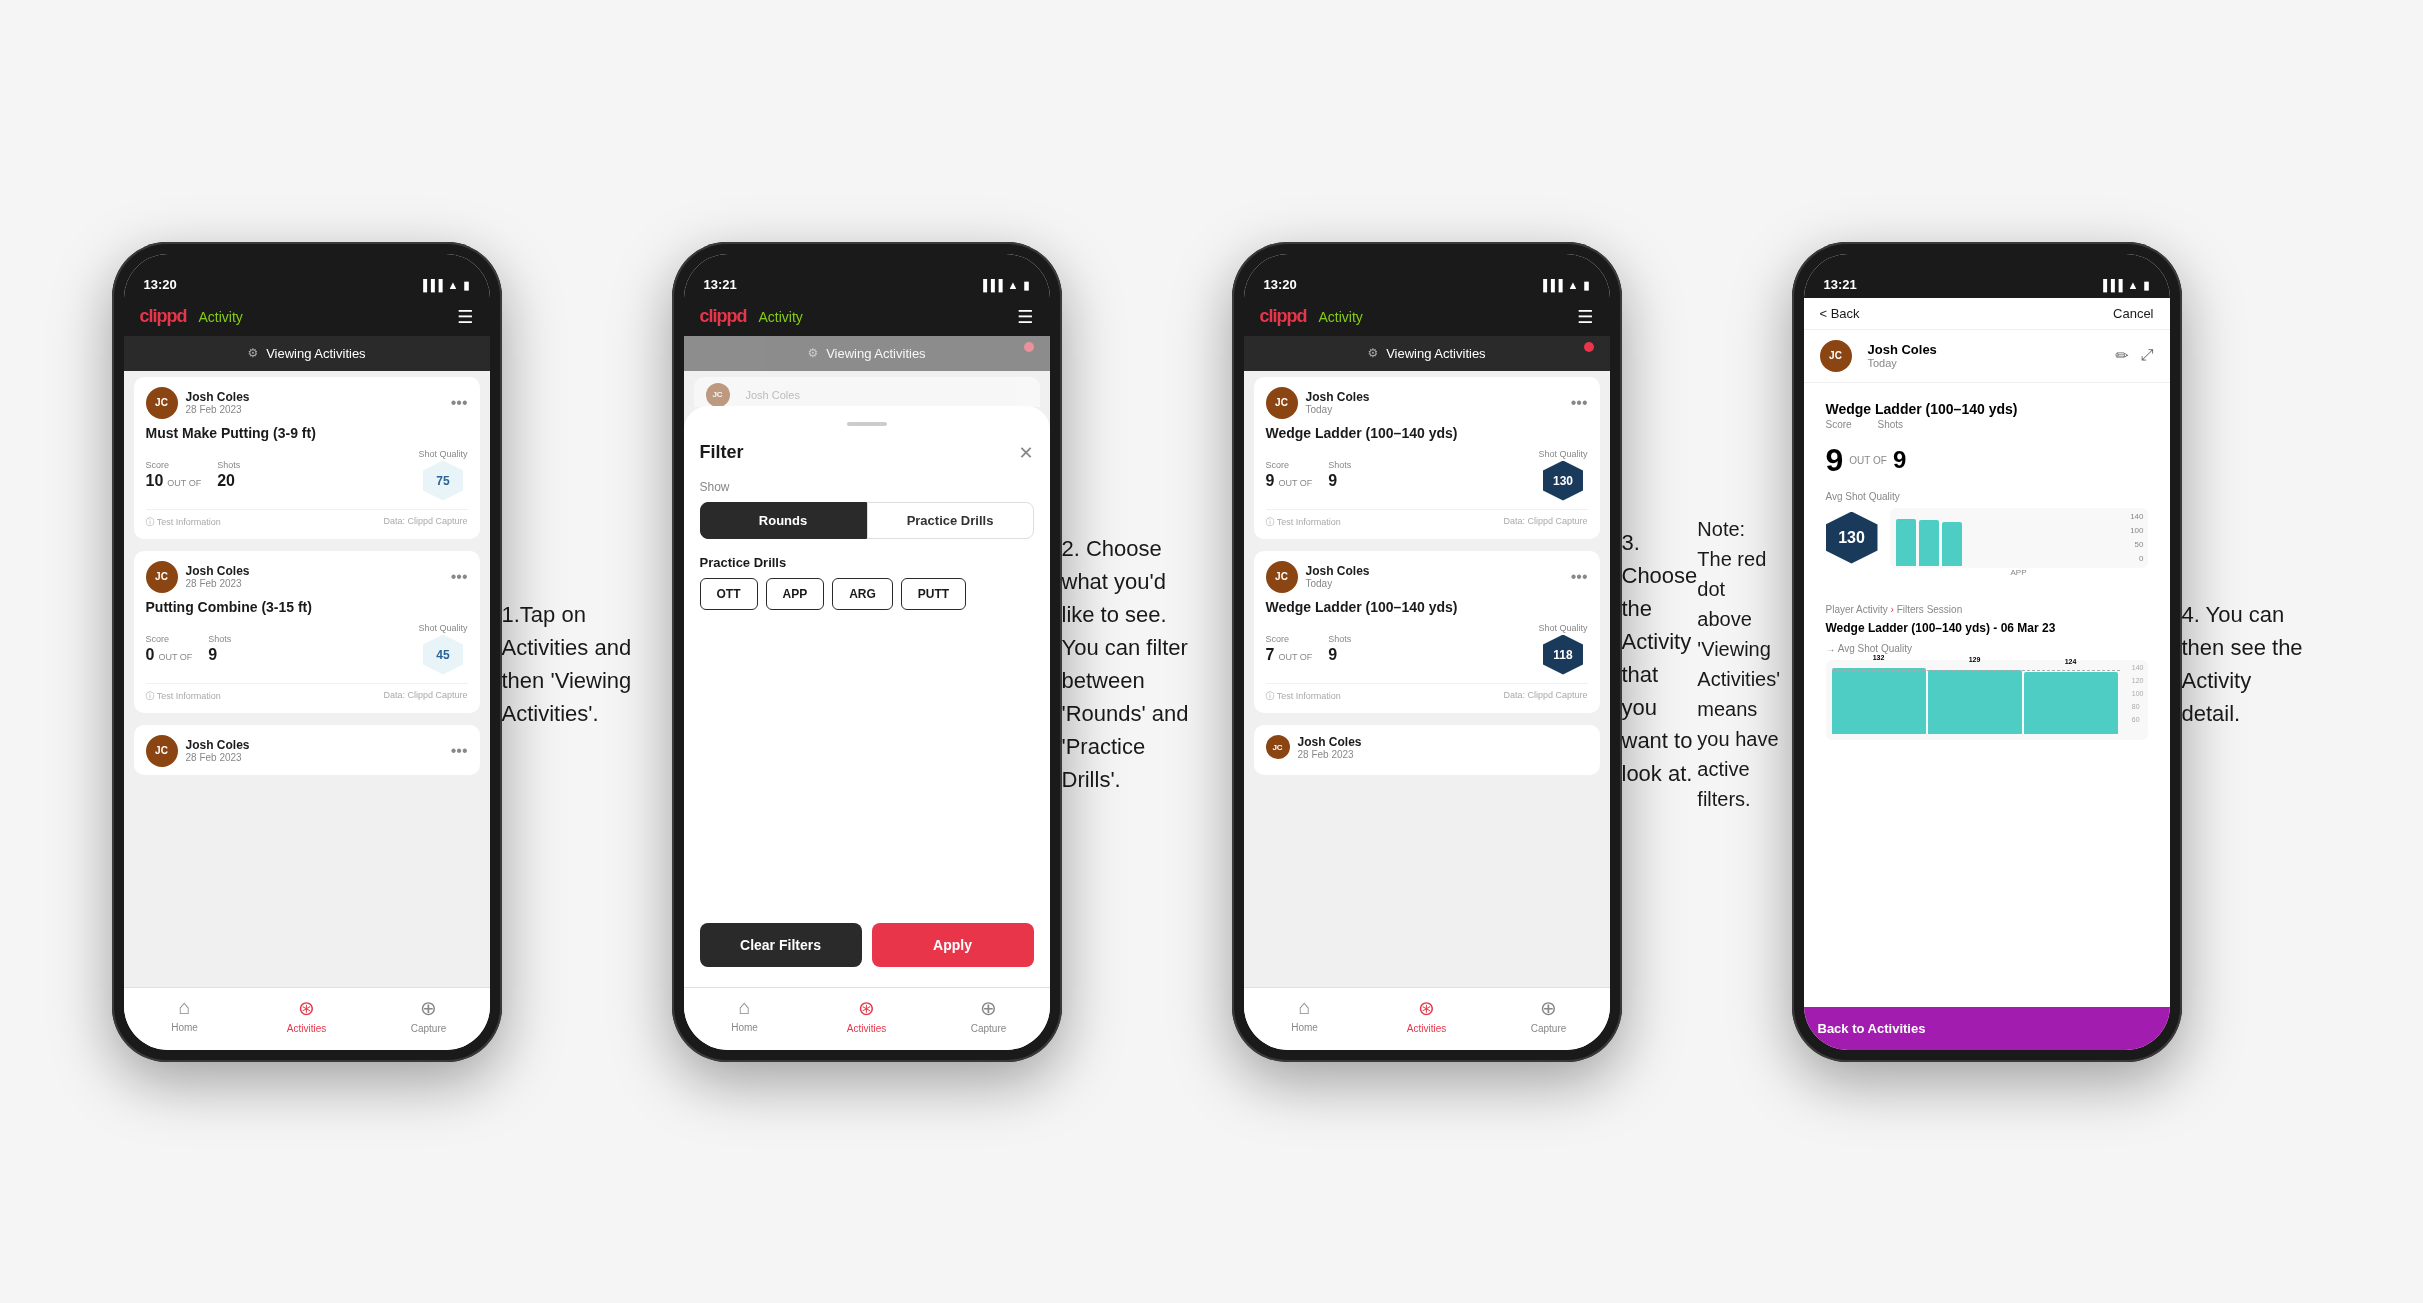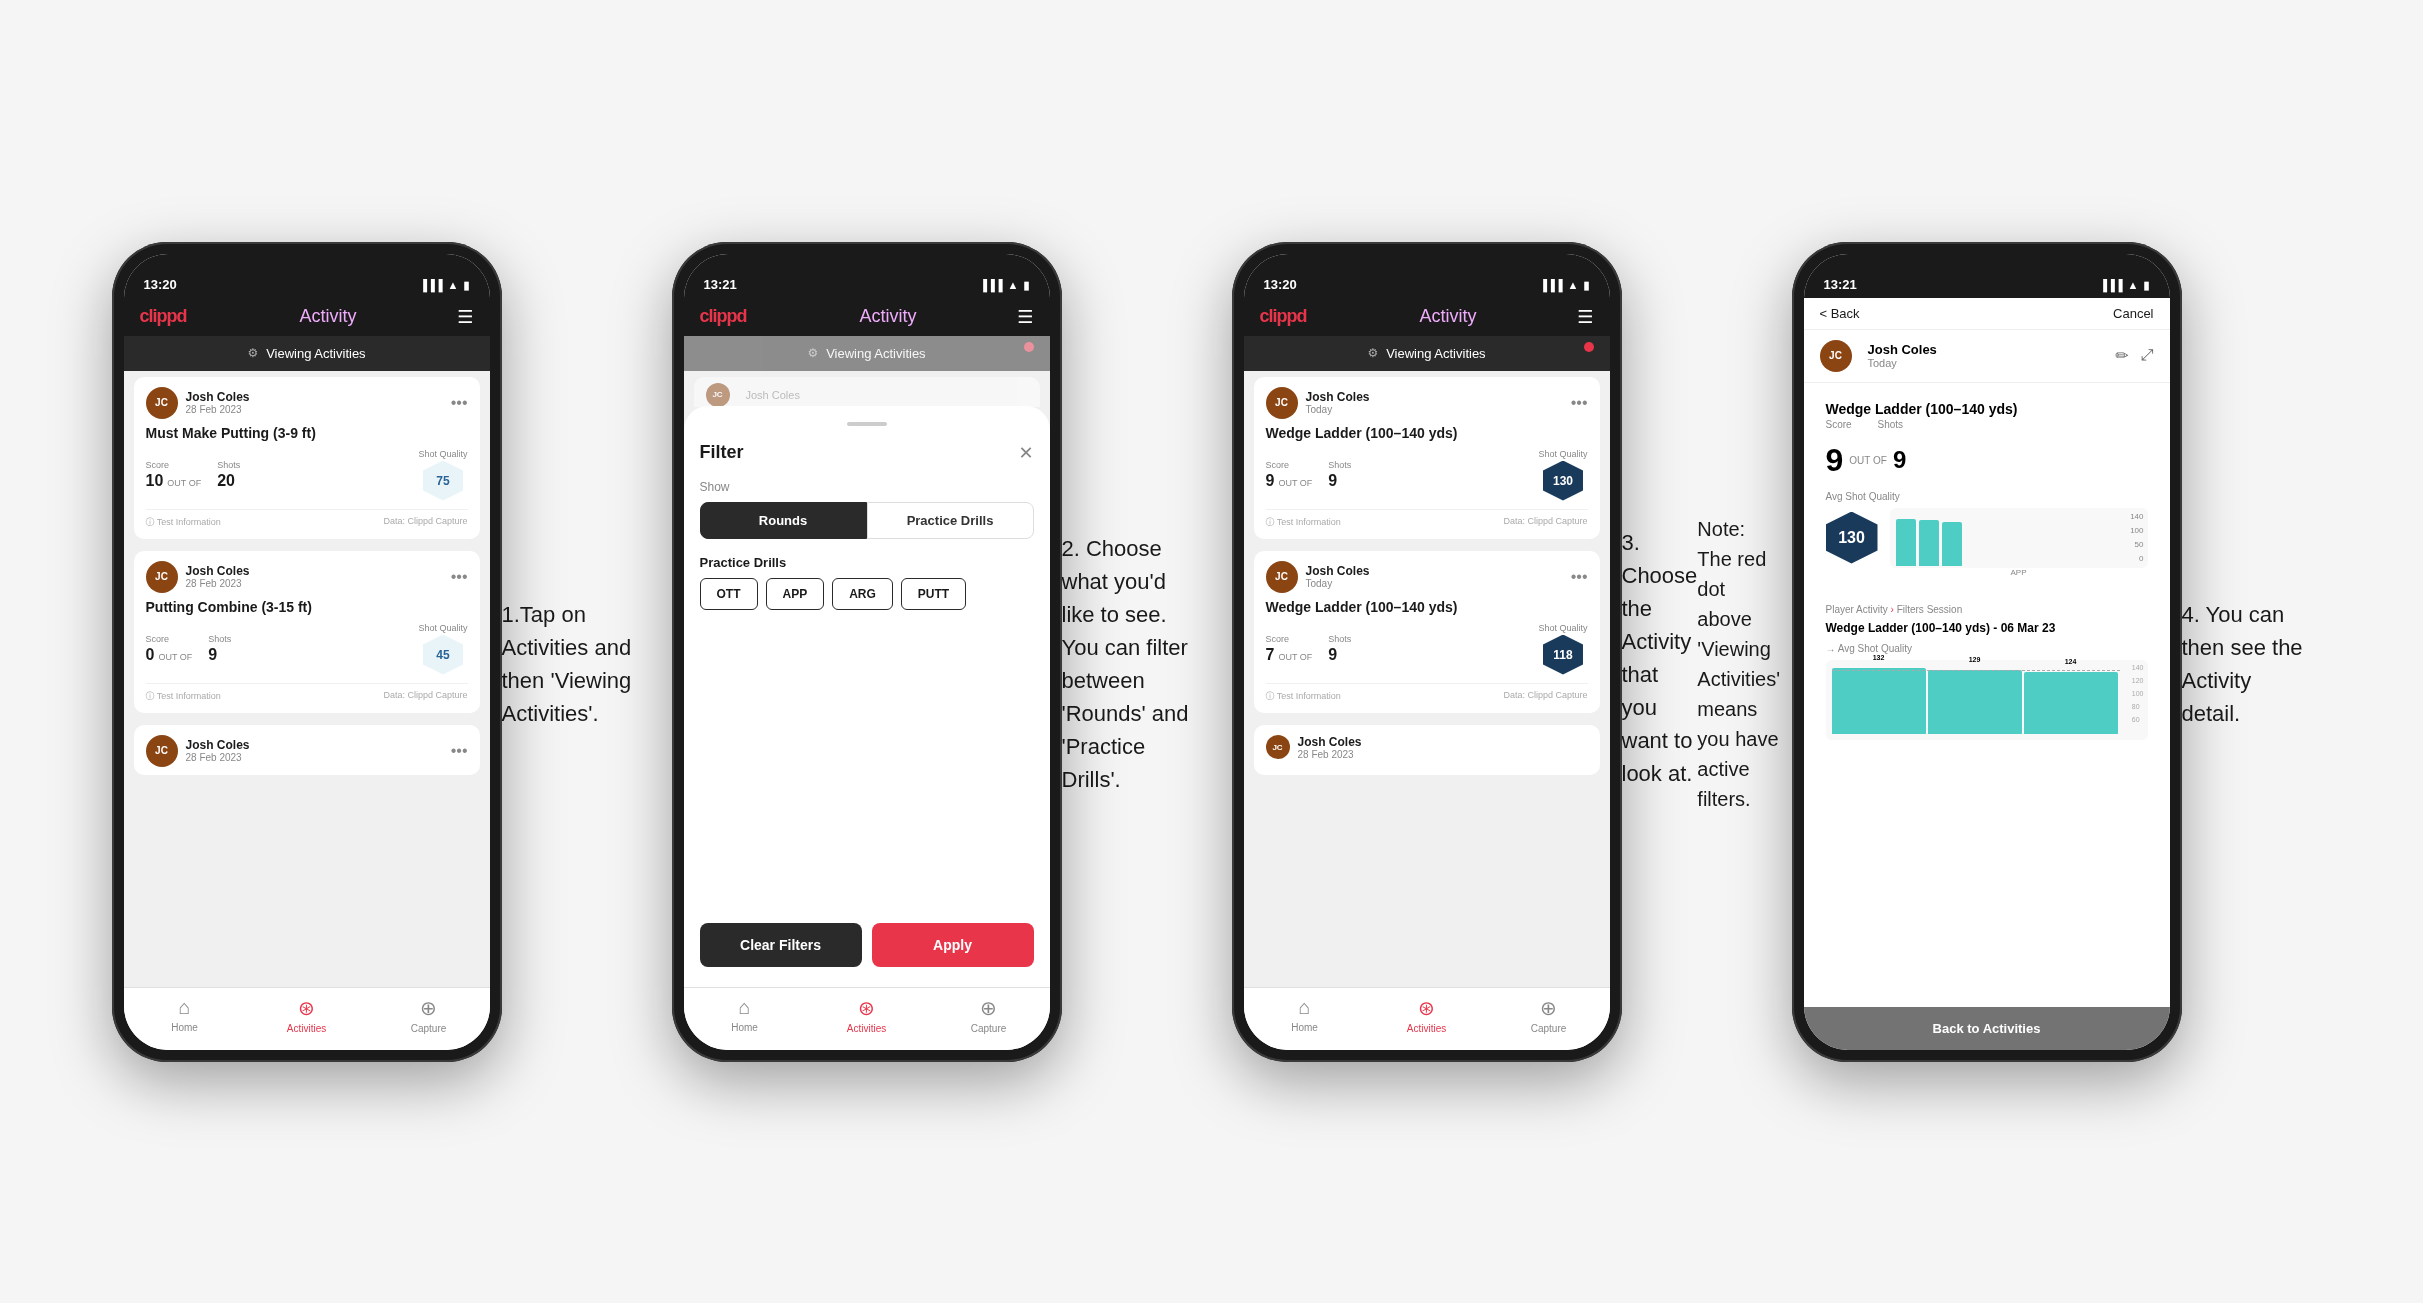--- a/index.html
+++ b/index.html
@@ -97,24 +97,24 @@
 
     .nav-logo {
       color: #e8354a;
       font-size: 18px;
       font-weight: 800;
       letter-spacing: -1px;
       margin-right: 12px;
     }
 
     .nav-title {
-      color: #f0abfc;
-      font-size: 18px;
+      color: #84cc16;
+      font-size: 14px;
       flex: 1;
-      text-align: center;
+      text-align: left;
     }
 
     .nav-menu {
       color: #fff;
       font-size: 18px;
     }
 
     
     .screen-content {
       flex: 1;
@@ -934,20 +934,20 @@
                 </div>
               </div>
 
               <div style="position:absolute; left:6px; right:28px; top:10px; border-top: 1px dashed #aaa;"></div>
             </div>
           </div>
 
           <div style="height:50px; flex-shrink:0;"></div>
         </div>
 
-        <div style="background:#737373; color:#fff; text-align:center; padding:14px; font-size:13px; font-weight:600; flex-shrink:0;">Back to Activities</div>
+        <div style="background:#a21caf; color:#fff; text-align:left; padding:14px; font-size:13px; font-weight:600; flex-shrink:0;">Back to Activities</div>
 
       </div>
     </div>
     <div class="step-desc">4. You can then see the Activity detail.</div>
   </div>
 
 </div>
 
 </body></html>

